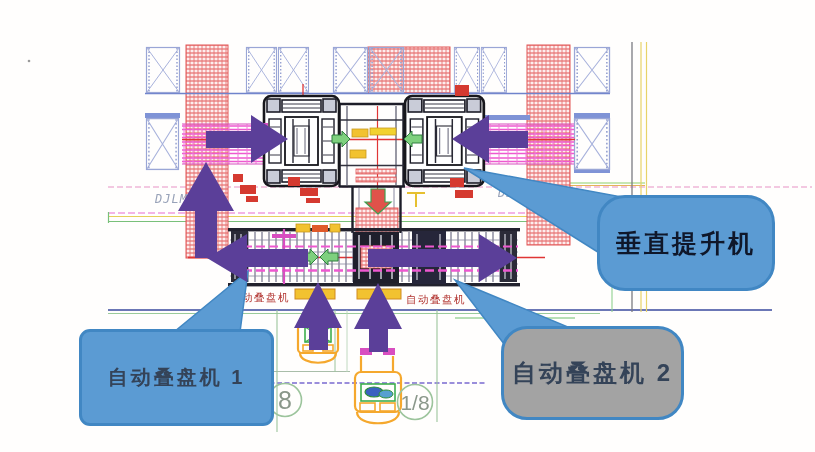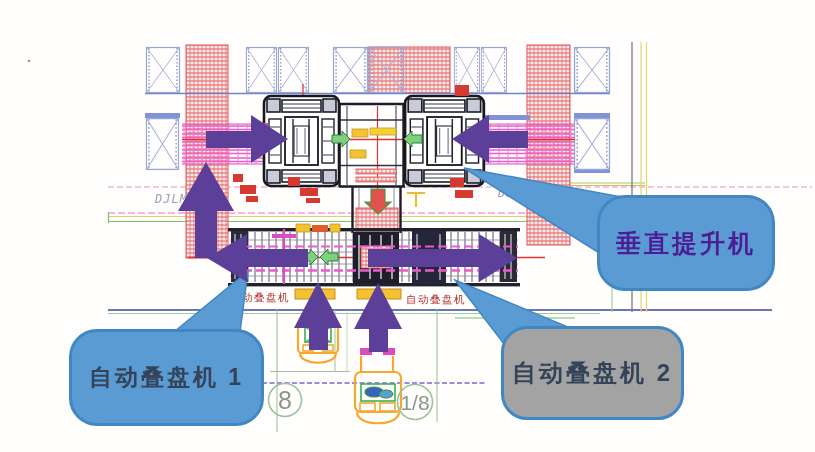--- a/index.html
+++ b/index.html
@@ -4,21 +4,21 @@
 <style>
   html,body{margin:0;padding:0;background:#ffffff;}
   .stage{position:relative;width:815px;height:452px;background:#fffefd;overflow:hidden;
          font-family:"Liberation Sans","DejaVu Sans",sans-serif;}
   .stage svg{position:absolute;left:0;top:0;}
   .callout{position:absolute;z-index:5;display:flex;align-items:center;justify-content:center;
            background:#5b9bd3;border:3px solid #4187c3;color:#344358;font-weight:bold;
            letter-spacing:3px;font-family:"Liberation Sans","DejaVu Sans",sans-serif;}
   .callout .lbl{filter:blur(.3px);}
   #callout-vertical-lift{left:597px;top:195px;width:172px;height:90px;border-radius:28px;font-size:25px;}
-  #callout-stacker-1{left:69px;top:329px;width:189px;height:91px;border-radius:28px;font-size:23px;}
+  #callout-stacker-1{left:79px;top:329px;width:189px;height:91px;border-radius:11px;font-size:20px;}
   #callout-stacker-2{left:501px;top:326px;width:177px;height:88px;border-radius:26px;font-size:24px;}
 </style>
 </head>
 <body>
 
 <div class="stage">
 
 <svg width="815" height="452" viewBox="0 0 815 452">
   <defs>
     <pattern id="redhatch" width="8" height="8" patternUnits="userSpaceOnUse">
@@ -237,21 +237,21 @@
     <path d="M206 131 H251 V115 L288 139 L251 163 V148 H206 Z" fill="#5b3f99"></path>
     <path d="M528 131 H489 V115 L452 139 L489 163 V148 H528 Z" fill="#5b3f99"></path>
     <path d="M206 162 L234 211 H217 V258 H195 V211 H178 Z" fill="#5b3f99"></path>
     <path d="M308 249 H247 V234 L207 258 L247 282 V267 H308 Z" fill="#5b3f99"></path>
     <path d="M368 249 H479 V234 L517 258 L479 282 V267 H368 Z" fill="#5b3f99"></path>
     <path d="M318 282 L342 328 H328 V350 H309 V328 H294 Z" fill="#5b3f99"></path>
     <path d="M378 283 L402 329 H388 V352 H369 V329 H354 Z" fill="#5b3f99"></path>
   </g>
 </svg>
 
-<div class="callout" id="callout-vertical-lift" style="background: rgb(91, 155, 211); border-color: rgb(65, 135, 195); color: #4c1d95;">
+<div class="callout" id="callout-vertical-lift" style="background: rgb(91, 155, 211); border-color: rgb(65, 135, 195); color: #0f172a;">
   <span class="lbl">垂直提升机</span>
 </div>
 <div class="callout" id="callout-stacker-1" style="background: rgb(91, 155, 211); border-color: rgb(65, 135, 195); color: rgb(52, 67, 88);">
   <span class="lbl">自动叠盘机 1</span>
 </div>
 <div class="callout" id="callout-stacker-2" style="background: #a3a3a3; border-color: rgb(65, 135, 195); color: rgb(52, 67, 88);">
   <span class="lbl">自动叠盘机 2</span>
 </div>
 
 </div>

